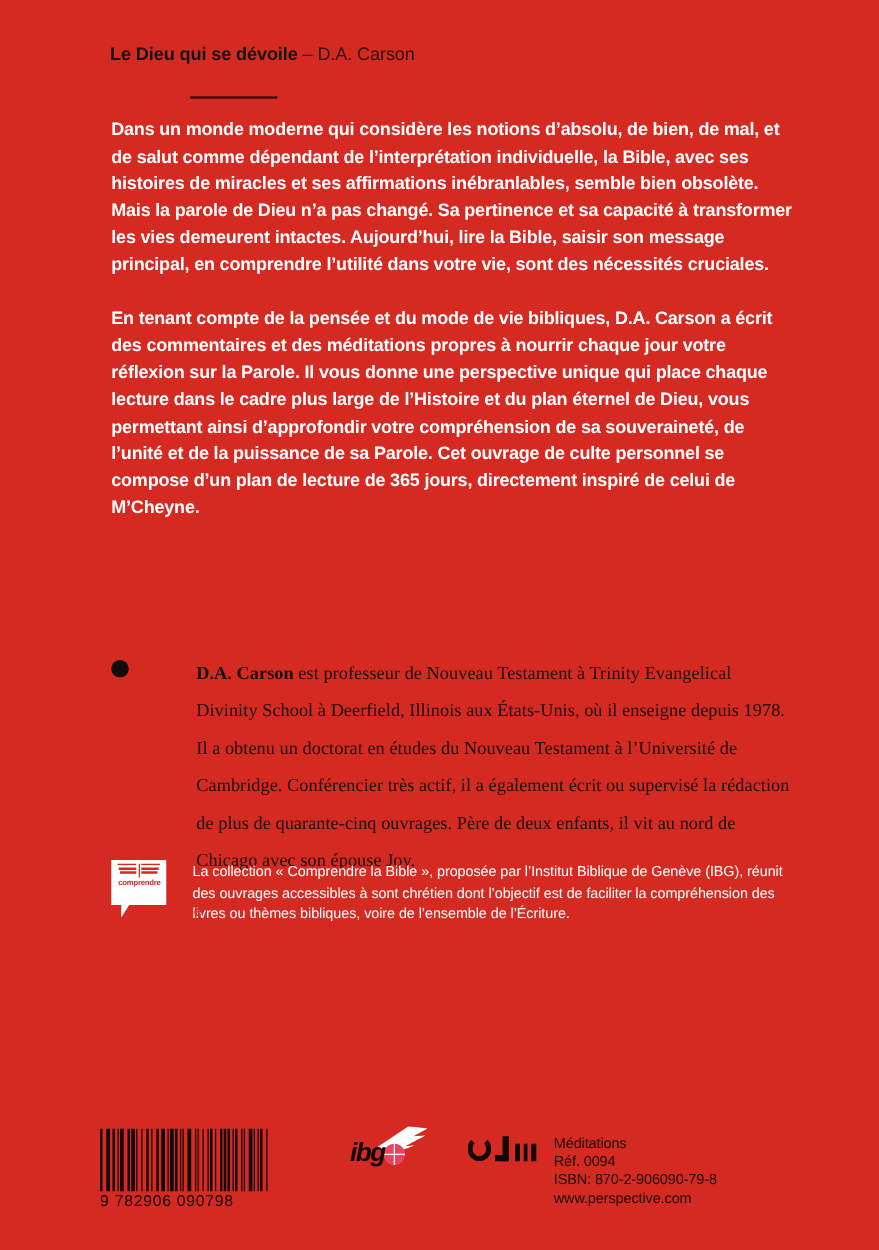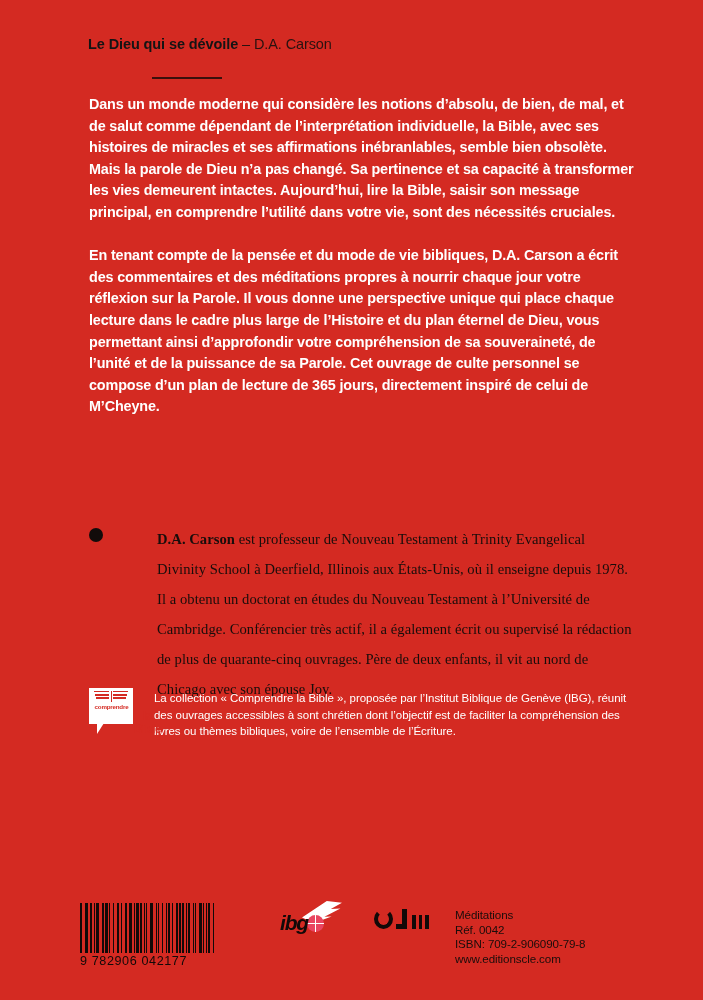--- a/index.html
+++ b/index.html
@@ -315,21 +315,21 @@
   .pub-info {
     position: absolute;
     left: 443px;
     top: 908px;
     color: #1a0d0b;
     font-size: 11.6px;
     line-height: 14.6px;
     letter-spacing: -0.1px;
     white-space: nowrap;
   }
-  .pub-info div { display: block; margin-left: 12px; }
+  .pub-info div { display: block; }
 </style>
 </head>
 <body>
 
 <div class="page">
 
   <div class="header">
     <span class="title">Le Dieu qui se dévoile</span><span class="dash"> – </span><span class="author">D.A. Carson</span>
   </div>
 
@@ -436,38 +436,38 @@
         <span style="width: 1px; background: transparent;"></span>
         <span style="width: 1px; background: rgb(18, 9, 8);"></span>
         <span style="width: 2px; background: transparent;"></span>
         <span style="width: 1px; background: rgb(18, 9, 8);"></span>
         <span style="width: 1px; background: transparent;"></span>
         <span style="width: 2px; background: rgb(18, 9, 8);"></span>
         <span style="width: 3px; background: transparent;"></span>
         <span style="width: 1px; background: rgb(18, 9, 8);"></span>
         <span style="width: 2px; background: transparent;"></span>
       </div>
-    <div class="digits">9 782906 042177</div>
+    <div class="digits">9 782906 090798</div>
   </div>
 
   <div class="ibg-logo">
     <span class="wing"></span>
     <span class="globe"></span>
     <span class="ibg-text">ibg</span>
   </div>
 
   <div class="cle-logo">
     <span class="c"></span>
     <span class="l-v"></span>
     <span class="l-h"></span>
     <span class="e1"></span>
     <span class="e2"></span>
     <span class="e3"></span>
   </div>
 
   <div class="pub-info">
     <div>Méditations</div>
-    <div>Réf. 0042</div>
-    <div>ISBN: 709-2-906090-79-8</div>
-    <div>www.editionscle.com</div>
+    <div>Réf. 0094</div>
+    <div>ISBN: 870-2-906090-79-8</div>
+    <div>www.perspective.com</div>
   </div>
 
 </div>
 
 </body></html>

